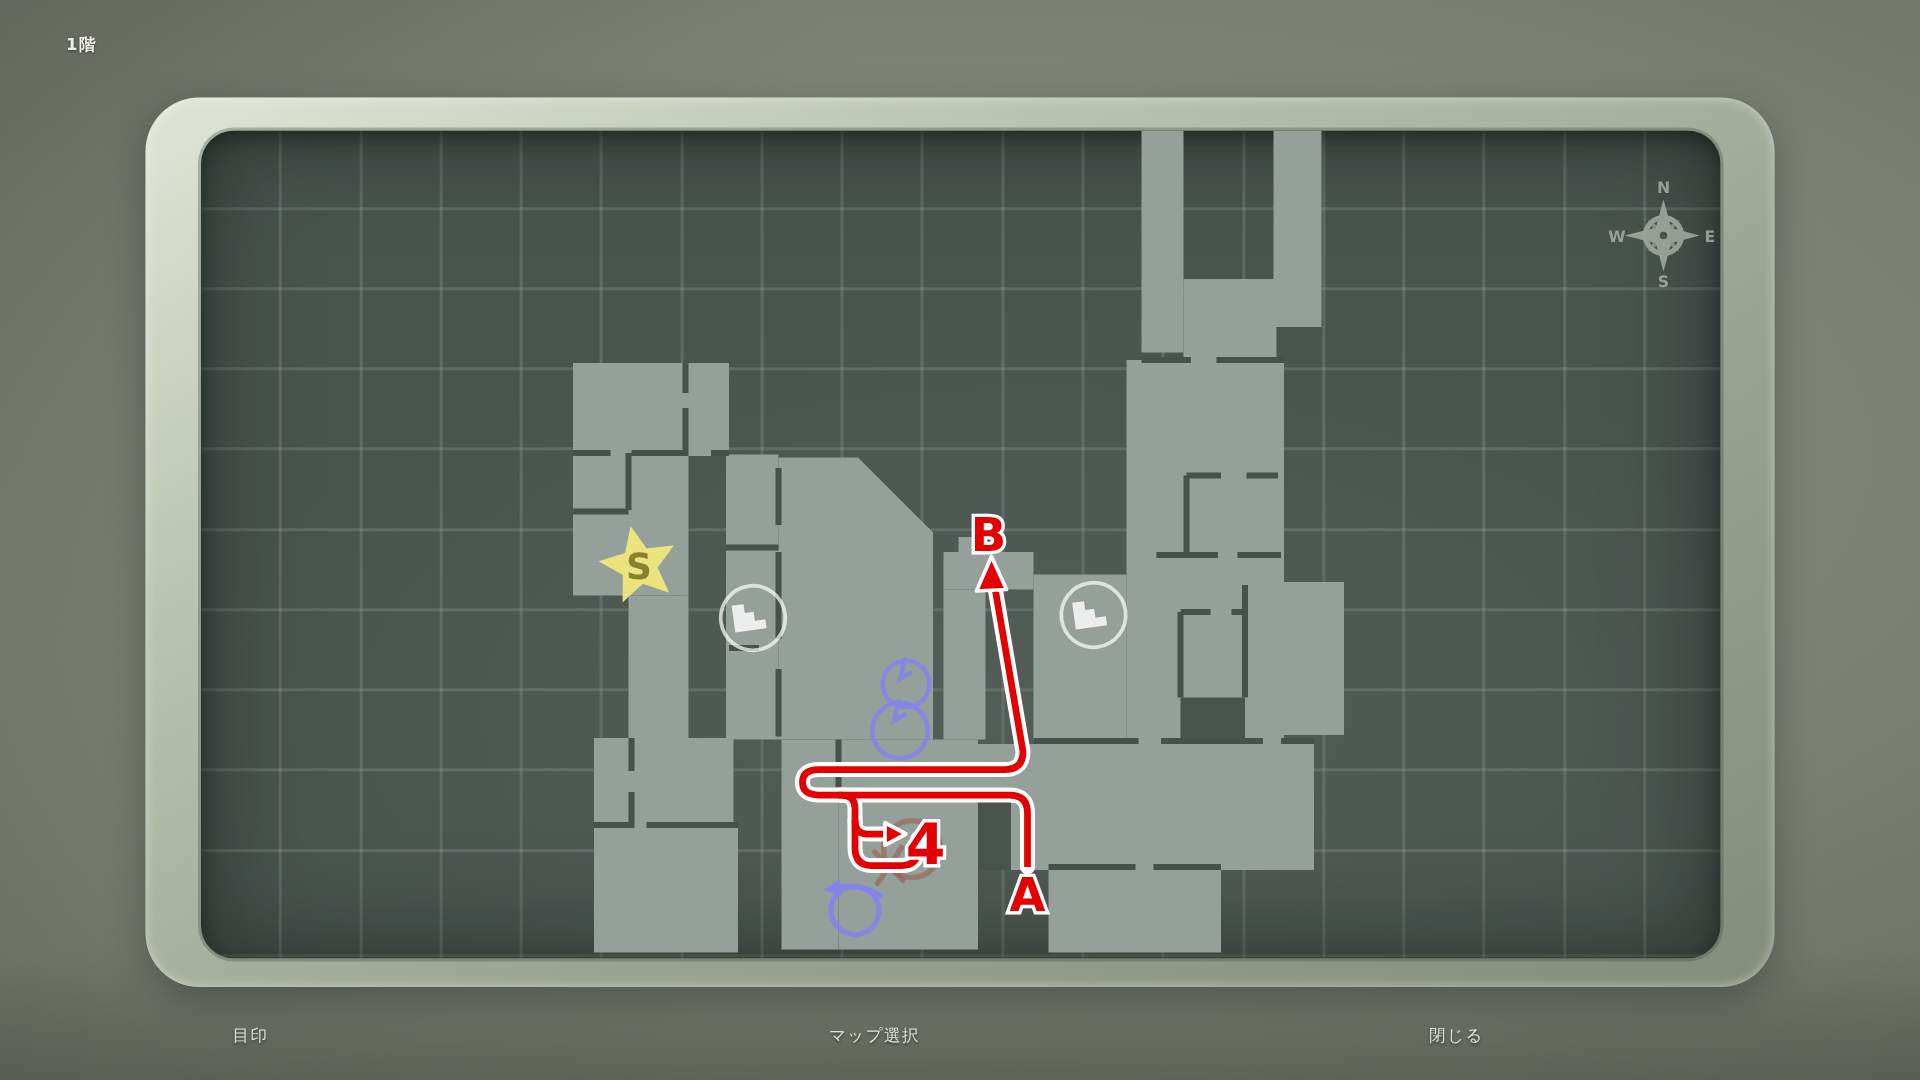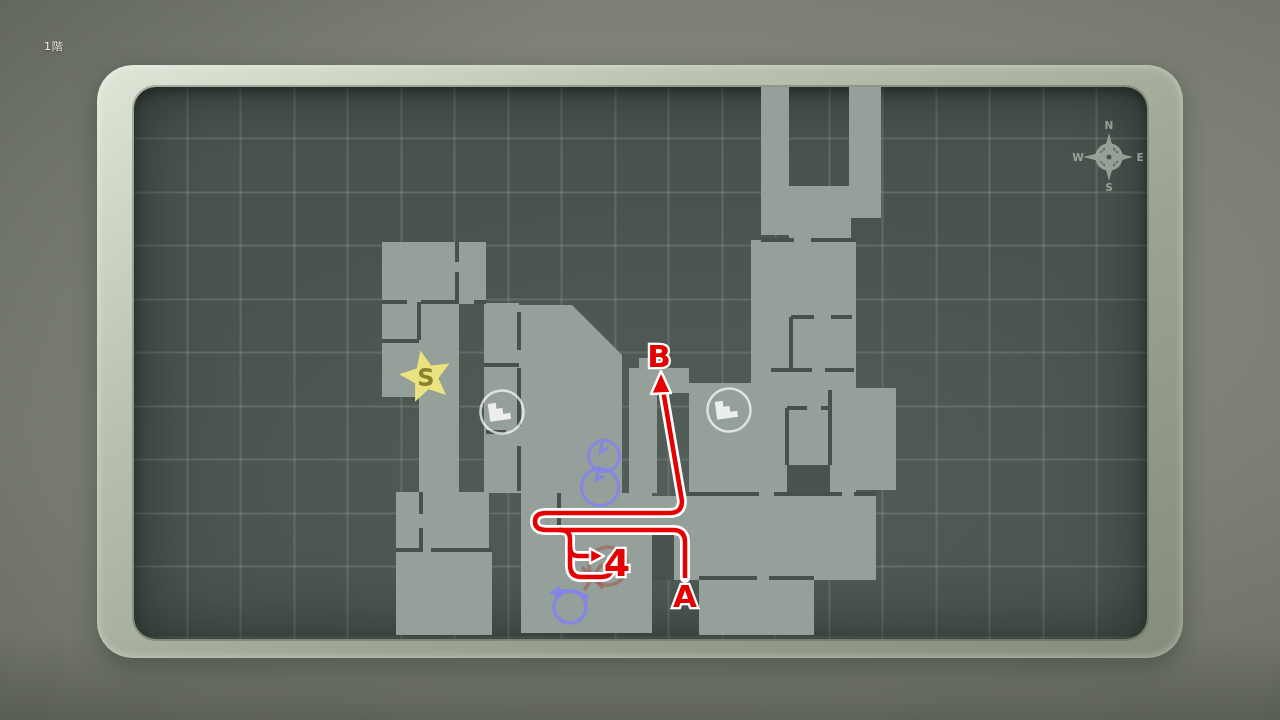--- a/index.html
+++ b/index.html
@@ -7,21 +7,21 @@
     position:relative;width:1280px;height:720px;overflow:hidden;
     font-family:"DejaVu Sans","Liberation Sans",sans-serif;
     background:radial-gradient(110% 85% at 50% 42%, #8a8e81 0%, #7d8175 48%, #63675c 100%);
   }
   .stage::before{
     content:"";position:absolute;inset:0;pointer-events:none;
     background:linear-gradient(125deg, rgba(40,45,38,0.22), rgba(40,45,38,0) 32%),
                linear-gradient(0deg, rgba(35,40,32,0.25), rgba(35,40,32,0) 12%);
   }
   .floor-label{
-    position:absolute;left:44px;top:39px;color:#eef0e8;font-size:11px;font-weight:normal;
+    position:absolute;left:44px;top:22px;color:#eef0e8;font-size:11px;font-weight:bold;
     text-shadow:0 1px 2px rgba(0,0,0,0.5);letter-spacing:1px;
   }
   .panel{
     position:absolute;left:97px;top:65px;width:1086px;height:593px;border-radius:36px;
     background:linear-gradient(150deg,#e0e6d7 0%,#b9c1b0 30%,#9ba392 62%,#848c7b 100%);
     box-shadow:0 8px 24px rgba(30,35,28,0.35), inset 0 0 8px rgba(255,255,255,0.45);
   }
   .surface{
     position:absolute;left:37px;top:22px;width:1013px;height:552px;border-radius:22px;overflow:hidden;
     background-color:#4a544f;
@@ -115,13 +115,18 @@
             <circle cx="1110" cy="157" r="2.5" fill="rgba(60,70,62,0.85)"></circle>
             <text x="1110" y="128.5" text-anchor="middle" font-size="10.5" font-weight="bold" fill="#aeb6ac" font-family="&quot;DejaVu Sans&quot;,sans-serif">N</text>
             <text x="1141" y="161" text-anchor="middle" font-size="10.5" font-weight="bold" fill="#aeb6ac" font-family="&quot;DejaVu Sans&quot;,sans-serif">E</text>
             <text x="1110" y="191" text-anchor="middle" font-size="10.5" font-weight="bold" fill="#aeb6ac" font-family="&quot;DejaVu Sans&quot;,sans-serif">S</text>
             <text x="1079" y="161" text-anchor="middle" font-size="10.5" font-weight="bold" fill="#aeb6ac" font-family="&quot;DejaVu Sans&quot;,sans-serif">W</text>
           </g>
         </svg>
     </div>
   </div>
 
+  <div class="menu">
+    <div class="menu-item mi-left">目印</div>
+    <div class="menu-item mi-center">マップ選択</div>
+    <div class="menu-item mi-right">閉じる</div>
+  </div>
 </div>
 
 </body></html>

